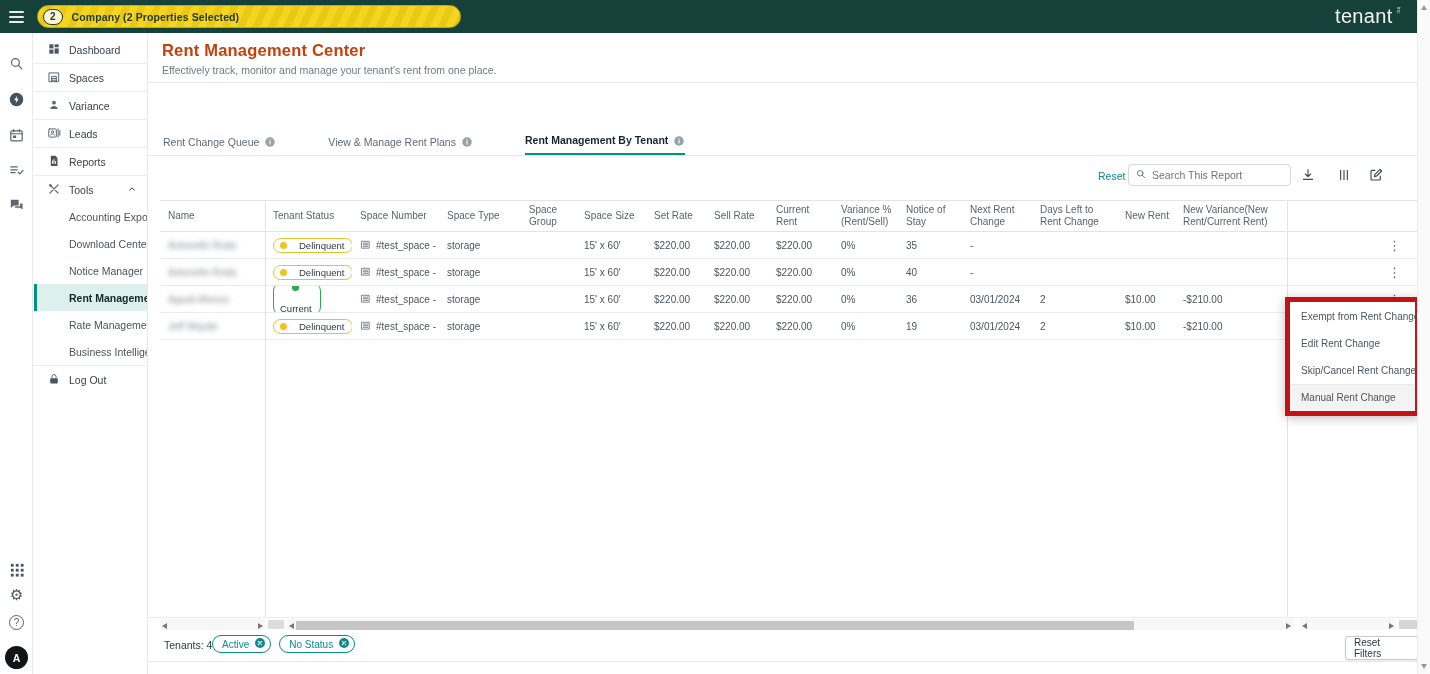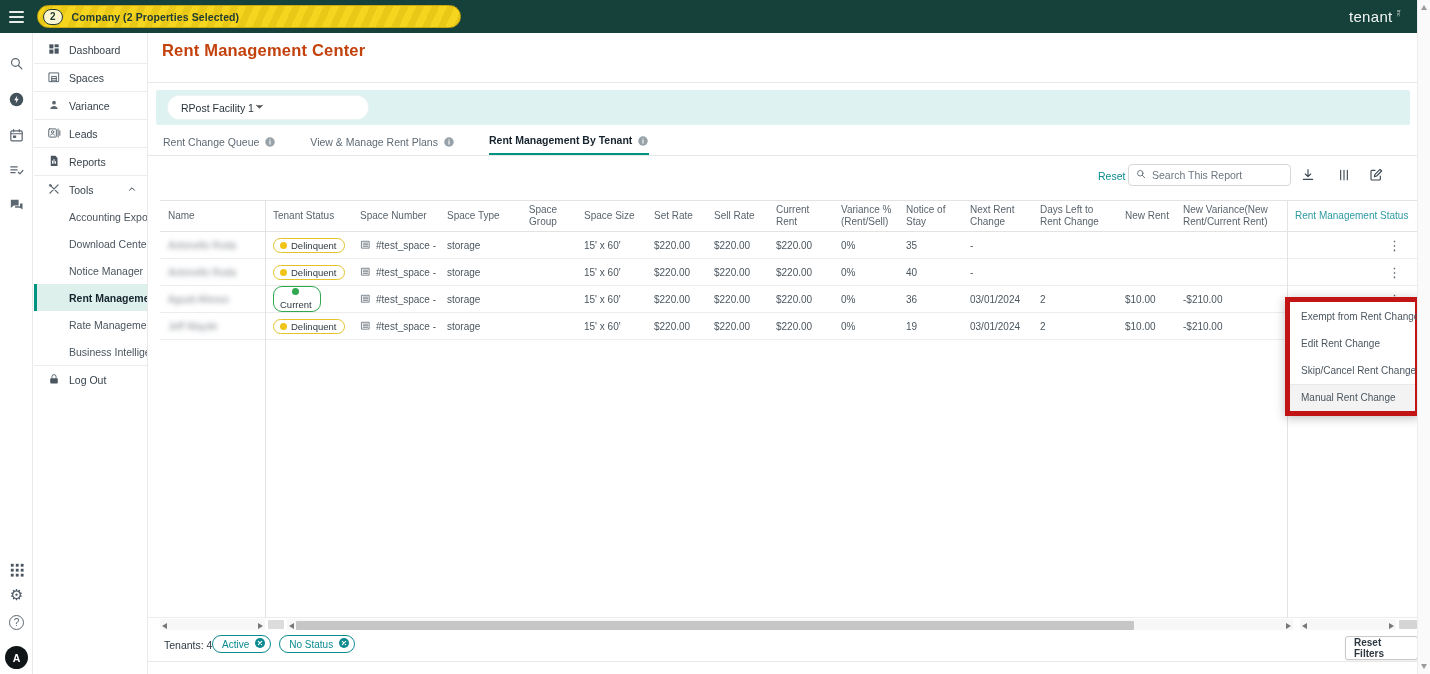--- a/index.html
+++ b/index.html
@@ -9,21 +9,21 @@
   
   #topbar { position:absolute; left:0; top:0; width:1417px; height:33px; background:#15413a; display:flex; align-items:center; z-index:30; }
   #hamburger { width:33px; display:flex; flex-direction:column; gap:3px; align-items:center; cursor:pointer; }
   #hamburger span { width:15px; height:2px; background:#e8ecea; border-radius:1px; }
   #company-pill { margin-left:4px; width:424px; height:23px; border-radius:12px; display:flex; align-items:center; padding:0 10px 0 5px;
     background:repeating-linear-gradient(115deg,#f6d51f 0 7px,#e9c818 7px 14px); border:1px solid #caa90e; cursor:pointer; }
   #property-badge { background:#fdf6d2; border:1.4px solid #223c33; border-radius:9px; height:16px; display:flex; align-items:center; gap:2px; padding:0 6px 0 4px; font-size:10px; font-weight:bold; color:#223c33; }
   #company-label { margin-left:9px; font-size:10.5px; font-weight:bold; color:#223c33; letter-spacing:.1px; }
   #pill-search { margin-left:auto; display:flex; align-items:center; }
   #logo { margin-left:auto; margin-right:16px; display:flex; align-items:flex-start; gap:3px; color:#fff; }
-  #logo .word { font-size:15px; letter-spacing:.3px; color:#f2f5f4; }
+  #logo .word { font-size:20px; letter-spacing:.3px; color:#f2f5f4; }
   #logo .inc { font-size:5px; color:#cfd8d5; margin-top:2px; line-height:1.1; writing-mode:vertical-rl; }
 
   
   #rail { position:absolute; left:0; top:33px; width:33px; height:641px; background:#fff; border-right:1px solid #e9e9e9; z-index:20; }
   .rail-ic { position:absolute; left:8px; width:17px; height:17px; cursor:pointer; }
   .rail-ic svg { width:17px; height:17px; }
   #help-ic { border:1.4px solid #5b6670; border-radius:50%; color:#5b6670; font-size:10px; display:flex; align-items:center; justify-content:center; width:15px; height:15px; left:9px; }
   #gear-ic { font-size:15px; color:#4a5560; line-height:15px; text-align:center; }
   #avatar { position:absolute; left:5px; bottom:5px; width:23px; height:23px; border-radius:50%; background:#101517; color:#fff; font-size:10.5px; font-weight:bold; display:flex; align-items:center; justify-content:center; cursor:pointer; }
 
@@ -40,21 +40,21 @@
 
   
   #main { position:absolute; left:148px; top:33px; width:1270px; height:641px; background:#fff; }
   #page-title { position:absolute; left:14px; top:8px; font-size:16.5px; font-weight:bold; color:#c2410c; letter-spacing:.2px; }
   #page-subtitle { position:absolute; left:14px; top:31px; font-size:10.5px; color:#707b84; }
   .hline { position:absolute; left:0; right:0; border-top:1px solid #e8e8e8; }
   #facility-band { position:absolute; left:8px; right:8px; top:57px; height:35px; background:#ddf2f1; border-radius:2px; }
   #facility-select { position:absolute; left:12px; top:6px; width:200px; height:23px; background:#fff; border-radius:12px; display:flex; align-items:center; padding:0 10px 0 13px; font-size:10.5px; color:#2a343d; cursor:pointer; box-shadow:0 0 0 1px #eef4f3; }
   #facility-select svg { width:11px; height:11px; margin-left:auto; }
 
-  #tabs { position:absolute; left:15px; top:100px; height:23px; display:flex; gap:34px; }
+  #tabs { position:absolute; left:15px; top:100px; height:23px; display:flex; gap:52px; }
   .tab { display:flex; align-items:center; gap:5px; font-size:10.5px; color:#5f6b76; cursor:pointer; padding-bottom:6px; }
   .tab.active { font-weight:bold; color:#17242e; border-bottom:3px solid #00937f; }
   .tab svg { width:12px; height:12px; }
 
   #toolbar-reset { position:absolute; left:950px; top:137px; font-size:10.5px; color:#0b8a8f; cursor:pointer; }
   #search-box { position:absolute; left:980px; top:131px; width:163px; height:22px; border:1px solid #d7d7d7; border-radius:4px; display:flex; align-items:center; padding:0 6px; background:#fff; }
   #search-box svg { width:12px; height:12px; flex:0 0 auto; }
   #search-box input { border:0; outline:0; font-size:10.5px; margin-left:5px; width:100%; color:#333; font-family:"Liberation Sans",sans-serif; }
   #search-box input::placeholder { color:#6d7680; }
   .tool-ic { position:absolute; top:134px; width:16px; height:16px; cursor:pointer; }
@@ -63,21 +63,21 @@
   
   #tablewrap { position:absolute; left:12px; top:167px; width:1257px; }
   .trow { display:flex; width:1257px; }
   #thead .trow { border-top:1px solid #e3e3e3; border-bottom:1px solid #e3e3e3; }
   #thead .cell { font-size:10px; color:#5a646d; line-height:1.2; padding:3px 4px 3px 8px; display:flex; align-items:center; }
   #thead .cell.rms { color:#2d9aa5; }
   .body-row { border-bottom:1px solid #ececec; height:27px; }
   .cell { flex:0 0 auto; overflow:hidden; }
   .body-row .cell { font-size:10px; color:#4b565f; display:flex; align-items:center; padding-left:8px; white-space:nowrap; }
   .blurname { filter:blur(2.6px); color:#8a9097; }
-  .pill { display:inline-flex; align-items:center; gap:4px; border:1.4px solid; border-radius:9px; padding:1px 8px 1px 6px; font-size:9.5px; color:#2e3942; background:#fff; }
+  .pill { display:inline-flex; align-items:center; gap:12px; border:1.4px solid; border-radius:9px; padding:1px 8px 1px 6px; font-size:9.5px; color:#2e3942; background:#fff; }
   .pill .dot { width:7px; height:7px; border-radius:50%; }
   .space-cell svg { width:11px; height:11px; margin-right:5px; flex:0 0 auto; }
   .kebab { margin-left:auto; padding-right:16px; font-size:13px; color:#5a646d; cursor:pointer; line-height:1; }
   .vline { position:absolute; top:167px; height:417px; border-left:1px solid #e3e3e3; }
 
   
   #annotation-box { position:absolute; left:1137px; top:264px; width:135px; height:119px; border:5px solid #c21414; background:#fff; z-index:40; box-shadow:0 2px 10px rgba(0,0,0,.25); }
   #context-menu { width:100%; height:100%; display:flex; flex-direction:column; justify-content:center; }
   .menu-item { height:27px; display:flex; align-items:center; padding-left:11px; font-size:10px; color:#4b565f; cursor:pointer; white-space:nowrap; }
   .menu-item:last-child { background:#f3f3f3; border-top:1px solid #e9e9e9; }
@@ -88,21 +88,21 @@
   .sb-thumb { position:absolute; top:2px; height:9px; border-radius:1px; background:#c6c6c6; }
   .sb-arrow { position:absolute; top:4px; width:0; height:0; border-top:3.5px solid transparent; border-bottom:3.5px solid transparent; }
   .sb-arrow.l { border-right:5px solid #777; }
   .sb-arrow.r { border-left:5px solid #777; }
 
   
   #footer-tenants { position:absolute; left:16px; top:606px; font-size:10.5px; color:#2e3942; }
   #chips { position:absolute; left:64px; top:602px; display:flex; gap:8px; }
   .chip { display:flex; align-items:center; gap:5px; border:1.4px solid #0b8a8f; border-radius:10px; height:18px; padding:0 4px 0 9px; font-size:10px; color:#0b8a8f; cursor:pointer; background:#fff; }
   .chip svg { width:12px; height:12px; }
-  #reset-filters { position:absolute; left:1197px; top:603px; height:20px; padding:11px 8px; background:#fff; border:1px solid #c9c9c9; border-radius:3px; font-size:10px; color:#2e3942; display:flex; align-items:center; cursor:pointer; box-shadow:0 1px 2px rgba(0,0,0,.08);font-weight:bold; }
+  #reset-filters { position:absolute; left:1197px; top:603px; height:20px; padding:11px 8px; background:#fff; border:1px solid #c9c9c9; border-radius:3px; font-size:10px; color:#2e3942; display:flex; align-items:center; cursor:pointer; box-shadow:0 1px 2px rgba(0,0,0,.08); }
 
   
   #vscroll { position:absolute; right:0; top:0; width:13px; height:674px; background:#fafafa; border-left:1px solid #ececec; z-index:50; }
   .v-arrow { position:absolute; left:3px; width:0; height:0; border-left:3.5px solid transparent; border-right:3.5px solid transparent; }
   .v-arrow.up { top:5px; border-bottom:5px solid #9a9a9a; }
   .v-arrow.down { bottom:5px; border-top:5px solid #9a9a9a; }
 </style>
 </head>
 <body>
 
@@ -244,30 +244,23 @@
             <rect x="5.5" y="10.5" width="13" height="9" rx="1.5" fill="#4a5560" stroke="none"></rect>
             <path d="M8.5 10.5V8a3.5 3.5 0 0 1 7 0v2.5"></path>
           </svg></span>
         <span class="lbl">Log Out</span>
       </div>
     </div>
   </div>
 
 <div id="main">
   <div id="page-title">Rent Management Center</div>
+  <div id="page-subtitle">Effectively track, monitor and manage your tenant's rent from one place.</div>
   <div class="hline" style="top:49px"></div>
 
-  <div id="facility-band">
-    <div id="facility-select">
-      <span>RPost Facility 1</span>
-      <span class="ic"><svg viewBox="0 0 24 24" fill="none" stroke="#5b6670" stroke-width="1.7" stroke-linecap="round" stroke-linejoin="round">
-            <path d="M5 9l7 7 7-7" fill="#555" stroke="#555"></path>
-          </svg></span>
-    </div>
-  </div>
 
   <div id="tabs">
       <div class="tab">
         <span class="tlbl">Rent Change Queue</span>
         <span><svg viewBox="0 0 24 24" fill="none" stroke="#5b6670" stroke-width="1.7" stroke-linecap="round" stroke-linejoin="round" style="width: 12px; height: 12px; vertical-align: middle;">
             <circle cx="12" cy="12" r="9.5" fill="#97a1a8" stroke="none"></circle>
             <path d="M12 10.8v5.4" stroke="#fff" stroke-width="2.2"></path>
             <circle cx="12" cy="7.6" r="1.3" fill="#fff" stroke="none"></circle>
           </svg></span>
       </div>
@@ -320,21 +313,20 @@
           <div class="cell" style="width: 70px;">Space Size</div>
           <div class="cell" style="width: 60px;">Set Rate</div>
           <div class="cell" style="width: 62px;">Sell Rate</div>
           <div class="cell" style="width: 65px;">Current Rent</div>
           <div class="cell" style="width: 65px;">Variance % (Rent/Sell)</div>
           <div class="cell" style="width: 64px;">Notice of Stay</div>
           <div class="cell" style="width: 70px;">Next Rent Change</div>
           <div class="cell" style="width: 85px;">Days Left to Rent Change</div>
           <div class="cell" style="width: 58px;">New Rent</div>
           <div class="cell" style="width: 112px;">New Variance(New Rent/Current Rent)</div>
-          <div class="cell rms" style="width: 130px;">Rent Management Status</div>
         </div>
       </div>
     <div id="tbody">
         <div class="trow body-row">
           <div class="cell" style="width: 105px;">
             <span class="blurname">Antonello Roda</span>
           </div>
           <div class="cell" style="width: 87px;">
             <span class="pill" style="border-color: rgb(228, 194, 42);">
               <span class="dot" style="background:#f0c419"></span>

